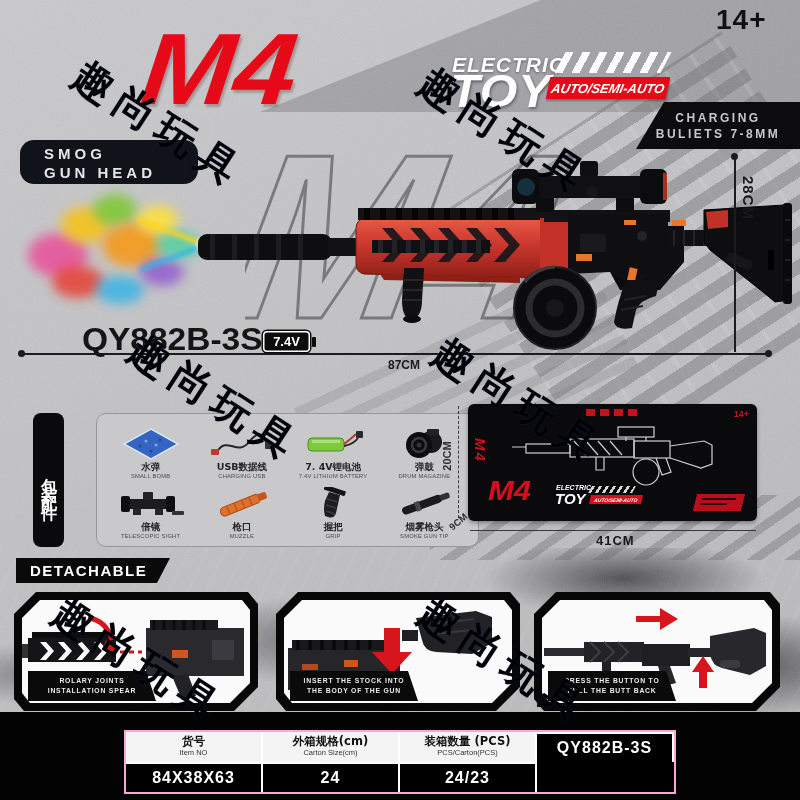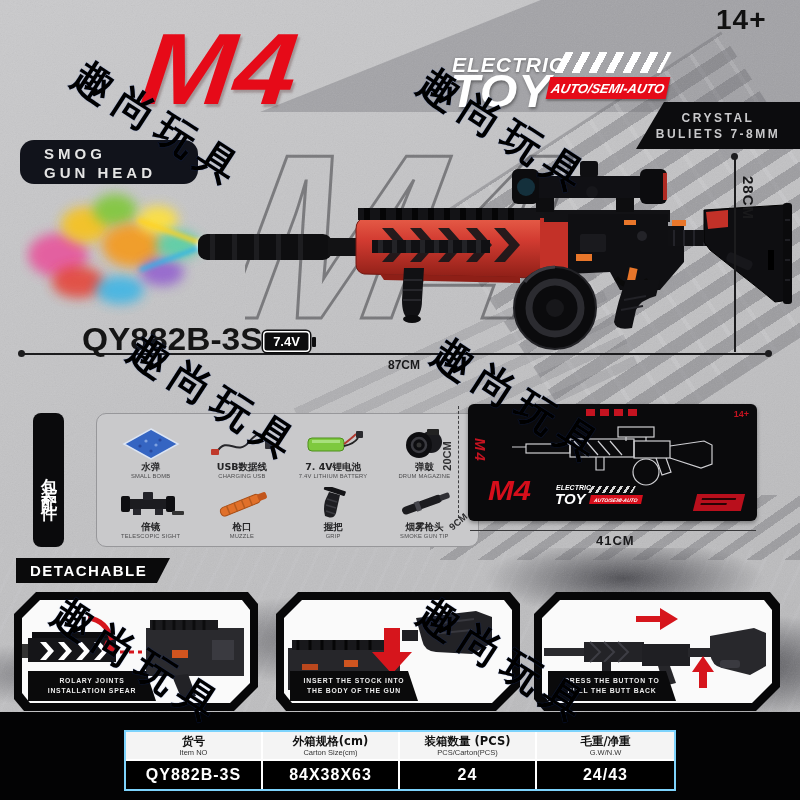--- a/index.html
+++ b/index.html
@@ -76,21 +76,21 @@
   .pframe{position:absolute;inset:0;background:#070708;
       clip-path:polygon(22px 0,calc(100% - 10px) 0,100% 12px,100% calc(100% - 24px),calc(100% - 24px) 100%,10px 100%,0 calc(100% - 12px),0 22px);}
   .pwhite{position:absolute;inset:8px;background:#fafafa;
       clip-path:polygon(18px 0,calc(100% - 8px) 0,100% 10px,100% calc(100% - 20px),calc(100% - 20px) 100%,8px 100%,0 calc(100% - 10px),0 18px);}
   .pcap{position:absolute;left:14px;bottom:10px;width:128px;height:30px;background:#0a0a0b;
       clip-path:polygon(0 0,calc(100% - 10px) 0,100% 100%,0 100%);
       display:flex;flex-direction:column;align-items:center;justify-content:center;
       color:#ececec;font-size:6.8px;font-weight:800;letter-spacing:.8px;line-height:10px;text-align:center;}
   .strip{left:0;top:712px;width:800px;height:88px;background:#030304;z-index:4;}
   .spec{position:absolute;left:124px;top:18px;width:548px;display:grid;
-      grid-template-columns:repeat(4,1fr);border:2px solid #7dd3fc;background:#000;}
+      grid-template-columns:repeat(4,1fr);border:2px solid #f9a8d4;background:#000;}
   .th{background:#f4f4f4;text-align:center;padding:3px 0 2px;border-right:2px solid #fff;}
   .th:nth-child(4){border-right:none;}
   .thCn{font-size:11.5px;font-weight:700;color:#111;line-height:13px;font-family:"DejaVu Sans",sans-serif;}
   .thEn{font-size:7.5px;color:#333;line-height:9px;}
   .td{background:#000;color:#fff;text-align:center;font-size:16px;font-weight:700;letter-spacing:1px;
       padding:5px 0;border-right:2px solid #fff;border-top:2px solid #fff;}
   .td:nth-child(8){border-right:none;}
   .vtext{writing-mode:vertical-rl;text-orientation:mixed;}
 </style>
 </head>
@@ -122,21 +122,21 @@
   <div class="fg electric">ELECTRIC</div>
   <div class="fg stripes"></div>
   <div class="fg toy">TOY</div>
   <div class="fg autobadge">AUTO/SEMI-AUTO</div>
 
   <div class="fg smog">
     <div>SMOG</div>
     <div>GUN HEAD</div>
   </div>
   <div class="fg crystal">
-    <div>CRYSTAL</div>
+    <div>CHARGING</div>
     <div>BULIETS 7-8MM</div>
   </div>
 
   <svg class="fg" style="left:245px;top:108px;opacity:.55;" width="545" height="250" viewBox="0 0 545 250">
     <text x="15" y="210" font-family="Liberation Sans, sans-serif" font-size="235" font-weight="bold" font-style="italic" fill="none" stroke="#404044" stroke-width="3" transform="skewX(-10)">M4</text>
   </svg>
 
   <svg class="fg" style="left:20px;top:150px;" width="775" height="210" viewBox="0 0 775 210">
     <defs>
       <filter id="b6" x="-60%" y="-60%" width="220%" height="220%">
@@ -471,28 +471,24 @@
         <div class="thEn">Item NO</div>
       </div>
       <div class="th">
         <div class="thCn">外箱规格(cm)</div>
         <div class="thEn">Carton Size(cm)</div>
       </div>
       <div class="th">
         <div class="thCn">装箱数量 (PCS)</div>
         <div class="thEn">PCS/Carton(PCS)</div>
       </div>
-      <div class="th">
-        <div class="thCn">毛重/净重</div>
-        <div class="thEn">G.W/N.W</div>
-      </div>
       <div class="td">QY882B-3S</div>
       <div class="td">84X38X63</div>
       <div class="td">24</div>
-      <div class="td">24/43</div>
+      <div class="td">24/23</div>
     </div>
   </div>
 
   <div class="wm" style="left:92px;top:48px;">趣尚玩具</div>
   <div class="wm" style="left:438px;top:55px;">趣尚玩具</div>
   <div class="wm" style="left:148px;top:322px;">趣尚玩具</div>
   <div class="wm" style="left:452px;top:325px;">趣尚玩具</div>
   <div class="wm" style="left:72px;top:585px;">趣尚玩具</div>
   <div class="wm" style="left:438px;top:585px;">趣尚玩具</div>
 

